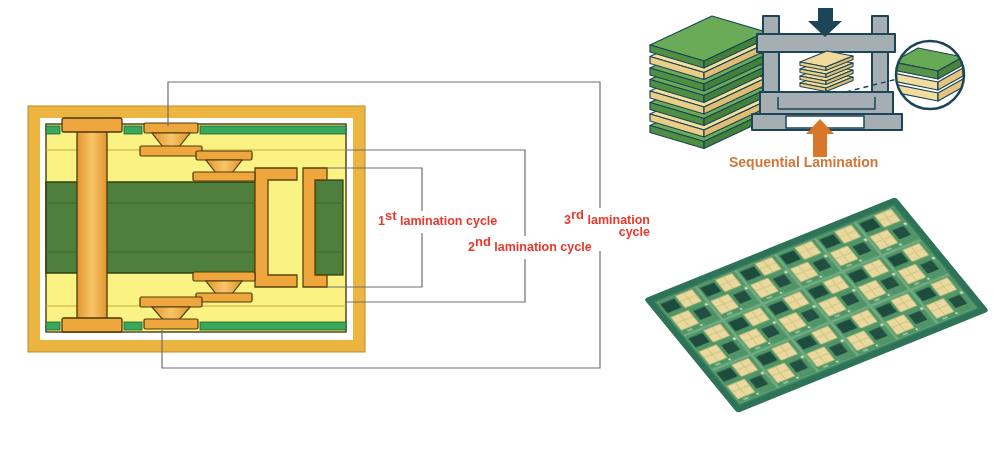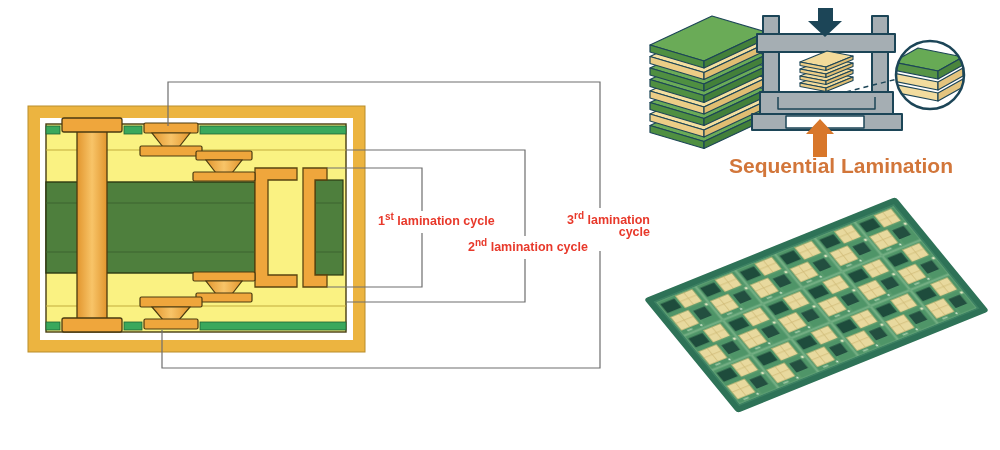--- a/index.html
+++ b/index.html
@@ -1,23 +1,23 @@
 <!DOCTYPE html>
 <html><head>
 <meta charset="utf-8">
 <style>
   html,body{margin:0;padding:0;background:#ffffff;}
   .canvas{position:relative;width:1000px;height:450px;background:#ffffff;overflow:hidden;
           font-family:"Liberation Sans",sans-serif;}
   .scene{position:absolute;left:0;top:0;}
   .xs-label{position:absolute;color:#e8392b;font-weight:bold;font-size:12.5px;
             line-height:12px;white-space:nowrap;}
-  .xs-label sup{font-size:10px;line-height:0;}
+  .xs-label sup{font-size:13px;line-height:0;}
   .label3{white-space:normal;width:88px;text-align:right;line-height:11.5px;}
-  .seq-title{position:absolute;color:#d2763a;font-weight:bold;font-size:21px;white-space:nowrap;}
+  .seq-title{position:absolute;color:#d2763a;font-weight:bold;font-size:14px;white-space:nowrap;}
 </style>
 </head>
 <body>
 
 <div class="canvas">
 
 <svg class="scene" width="1000" height="450" viewBox="0 0 1000 450">
   <defs>
     <linearGradient id="cu" x1="0" y1="0" x2="1" y2="0">
       <stop offset="0" stop-color="#e2962e"></stop>

